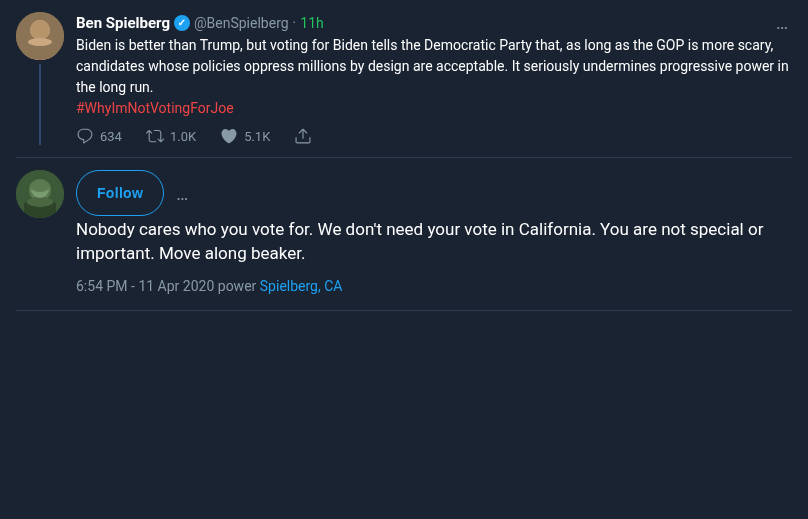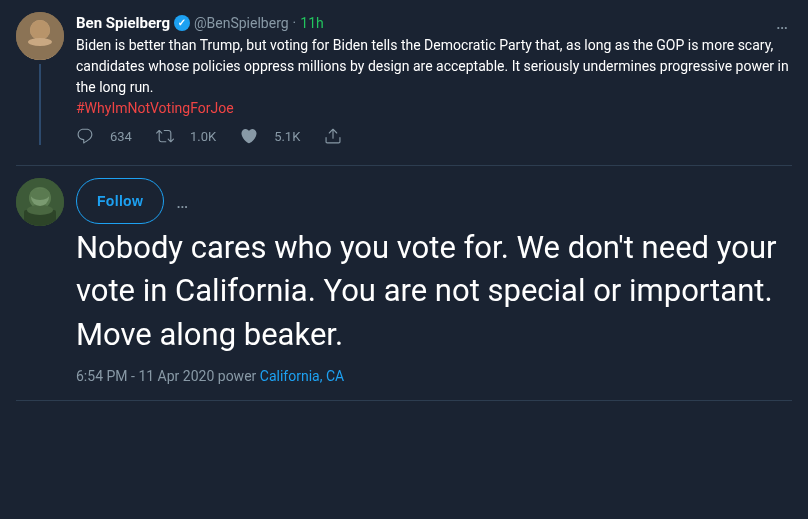--- a/index.html
+++ b/index.html
@@ -14,21 +14,21 @@
 
     .tweet-container {
       background-color: #1a2332;
       padding: 12px 16px 0 16px;
     }
 
     
     .original-tweet {
       display: flex;
       gap: 12px;
-      padding-bottom: 20px;
+      padding-bottom: 12px;
       border-bottom: 1px solid #2d3d50;
     }
 
     .tweet-content {
       flex: 1;
     }
 
     .tweet-header {
       display: flex;
       align-items: center;
@@ -99,21 +99,21 @@
     .tweet-actions {
       display: flex;
       align-items: center;
       gap: 24px;
       margin-top: 8px;
     }
 
     .action-item {
       display: flex;
       align-items: center;
-      gap: 16px;
+      gap: 6px;
       color: #8899a6;
       font-size: 13px;
       cursor: pointer;
     }
 
     
     .reply-tweet {
       display: flex;
       gap: 12px;
       padding: 12px 0;
@@ -158,21 +158,21 @@
       font-size: 14px;
       margin-bottom: 8px;
     }
 
     .reply-to a {
       color: #1da1f2;
       text-decoration: none;
     }
 
     .reply-text {
-      font-size: 31px;
+      font-size: 17px;
       line-height: 1.4;
       color: #ffffff;
       font-weight: 400;
       margin-bottom: 12px;
     }
 
     .tweet-footer {
       color: #8899a6;
       font-size: 14px;
       padding-bottom: 4px;
@@ -305,18 +305,18 @@
       </div>
 
 
       <div class="reply-text">Nobody cares who you vote for. We don't need your vote in California. You are not special or important. Move along beaker.</div>
 
       <div class="tweet-footer">
         <span>6:54 PM</span>
         <span>-</span>
         <span>11 Apr 2020</span>
         <span>power</span>
-        <a href="#">California, CA</a>
+        <a href="#">Spielberg, CA</a>
       </div>
     </div>
   </div>
 
 </div>
 
 </body></html>

